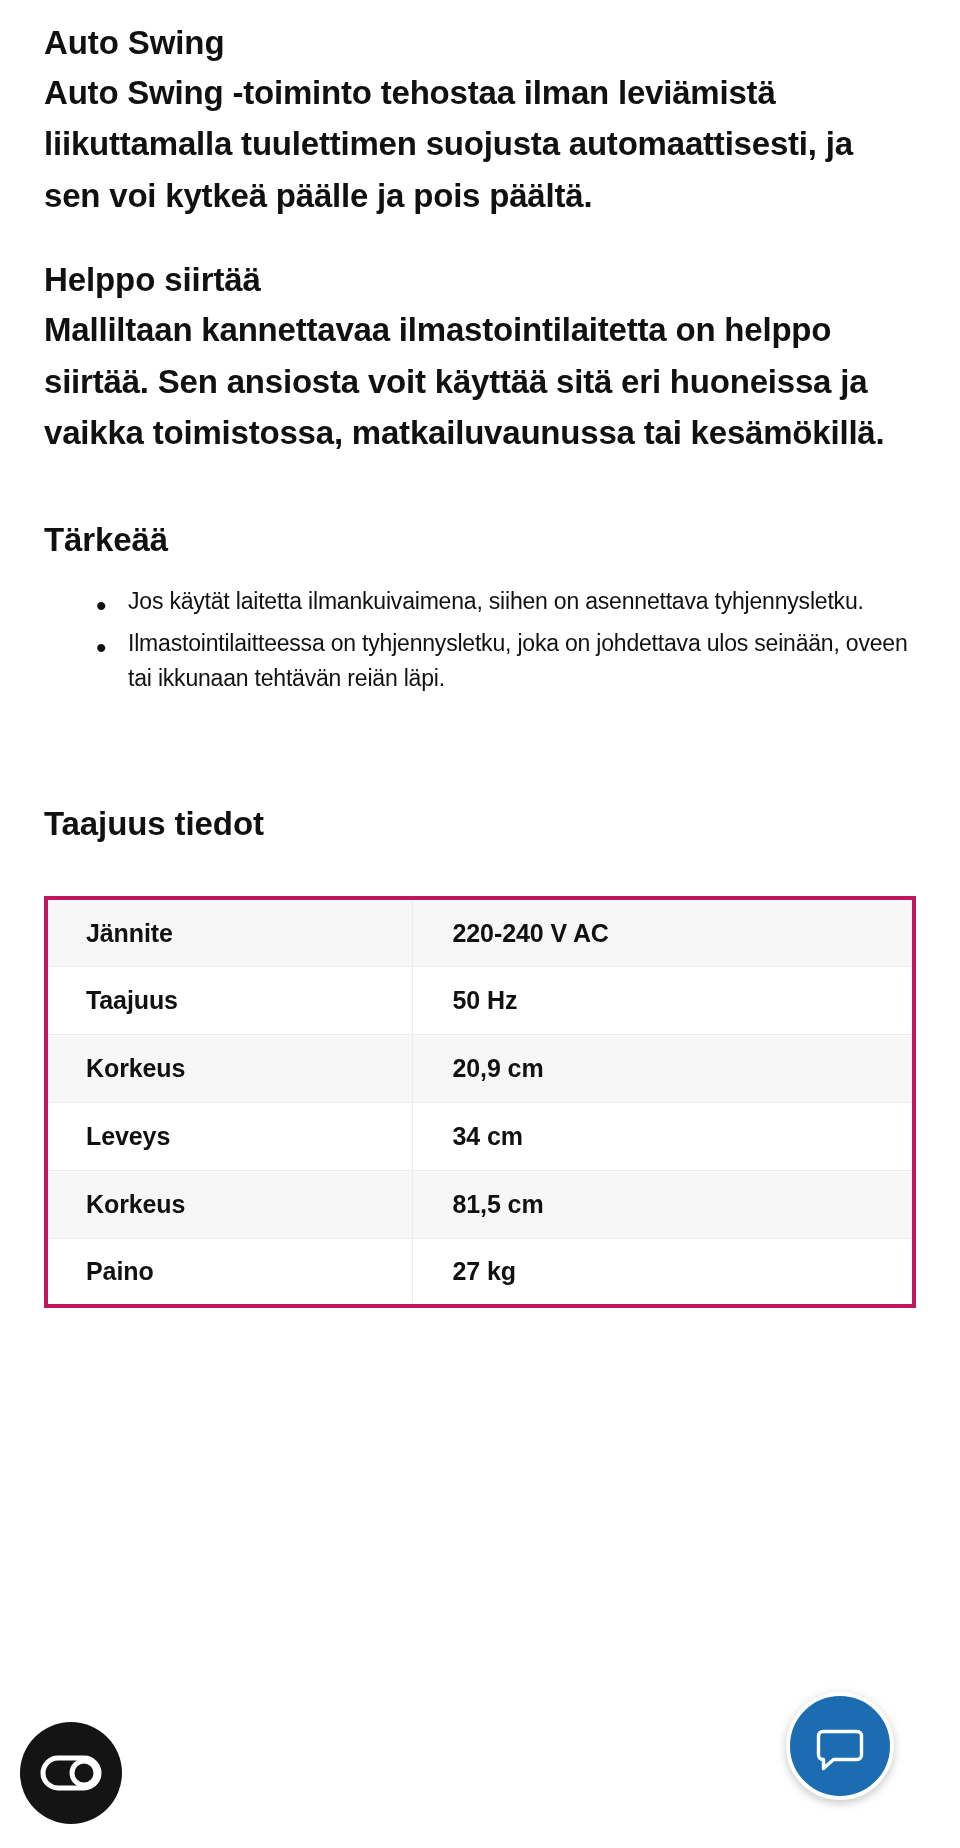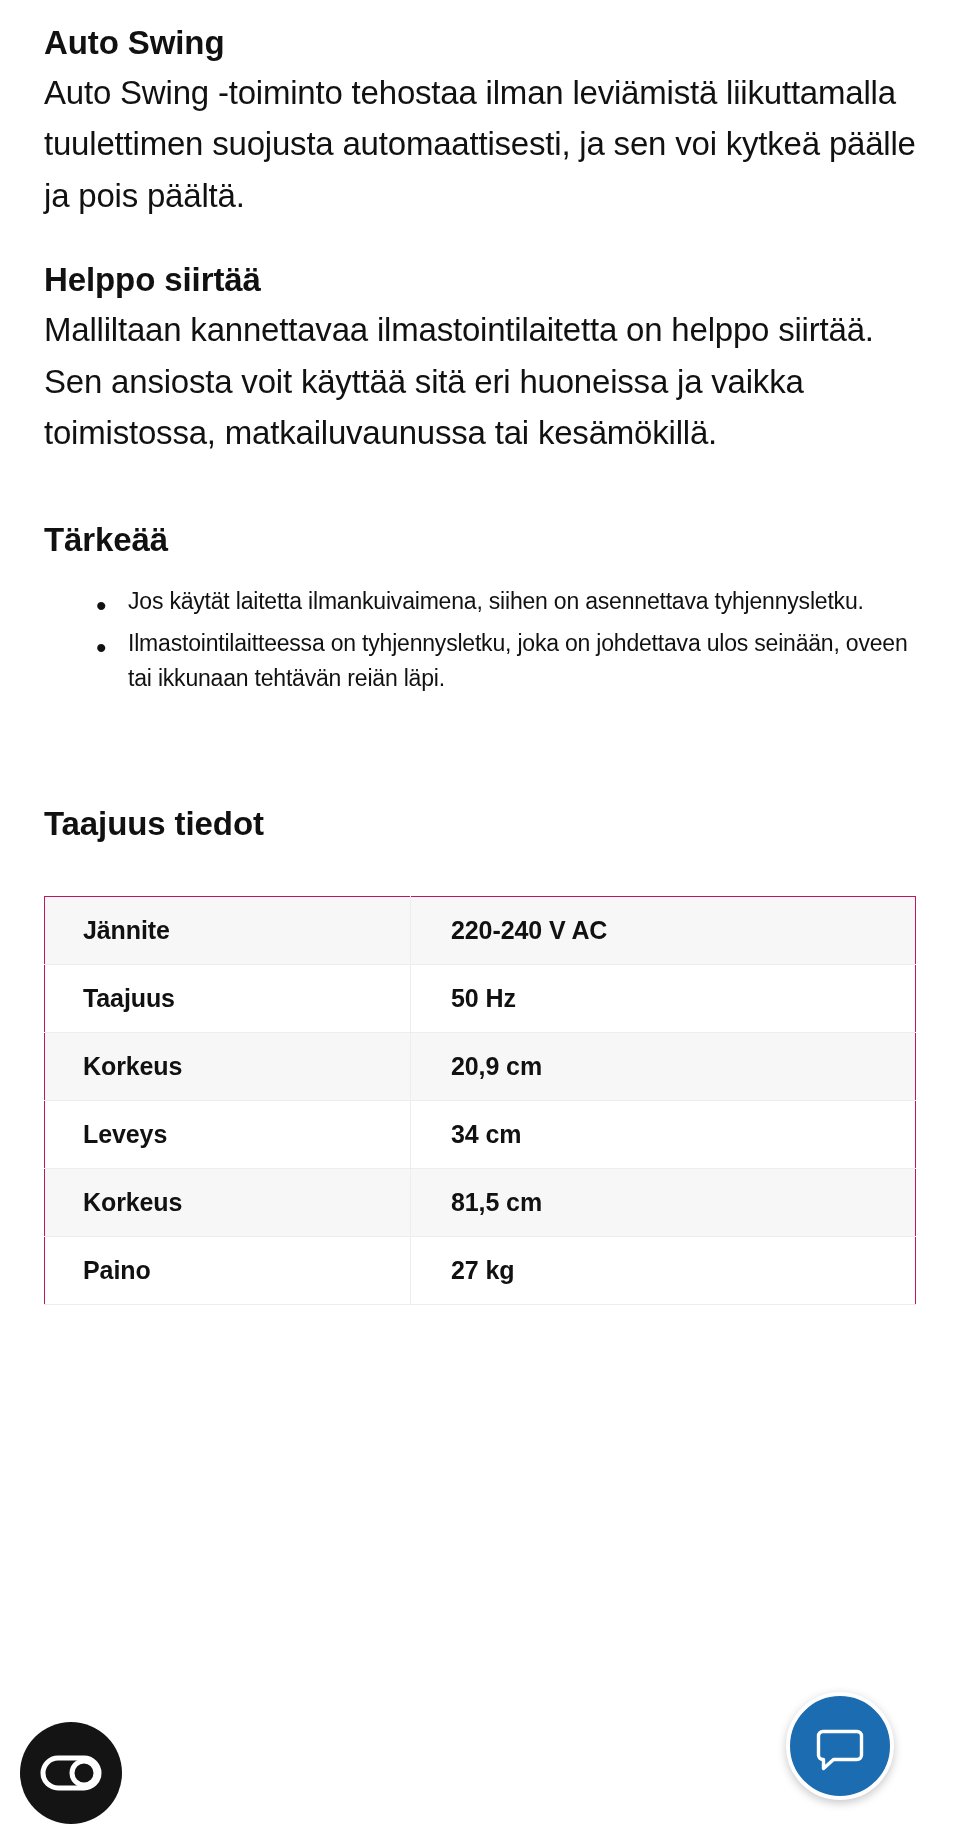--- a/index.html
+++ b/index.html
@@ -32,21 +32,21 @@
     line-height: 1.18;
     font-weight: 700;
     margin: 0;
     letter-spacing: -0.1px;
     color: #111111;
   }
 
   p.body-text {
     font-size: 33px;
     line-height: 1.56;
-    font-weight: 400;
+    font-weight: 700;
     margin: 0;
     color: #111111;
     letter-spacing: -0.2px;
   }
 
   .block-auto-swing { padding-top: 14px; }
   .block-auto-swing p { margin-top: 4px; }
 
   .block-helppo { margin-top: 40px; }
   .block-helppo p { margin-top: 4px; }
@@ -76,21 +76,21 @@
     line-height: 1.56;
     color: #111111;
   }
 
   .block-tekniset { margin-top: 108px; }
 
   table.spec-table {
     width: 872px;
     margin-top: 52px;
     border-collapse: collapse;
-    border: 1px solid #be185d;
+    border: 4px solid #be185d;
     table-layout: fixed;
     padding-left: 16px;
   }
   table.spec-table tr.odd td { background: #f7f7f7; }
   table.spec-table tr.even td { background: #ffffff; }
   table.spec-table td {
     height: 68px;
     padding: 0 0 0 38px;
     vertical-align: middle;
     border-bottom: 1px solid #ededed;

